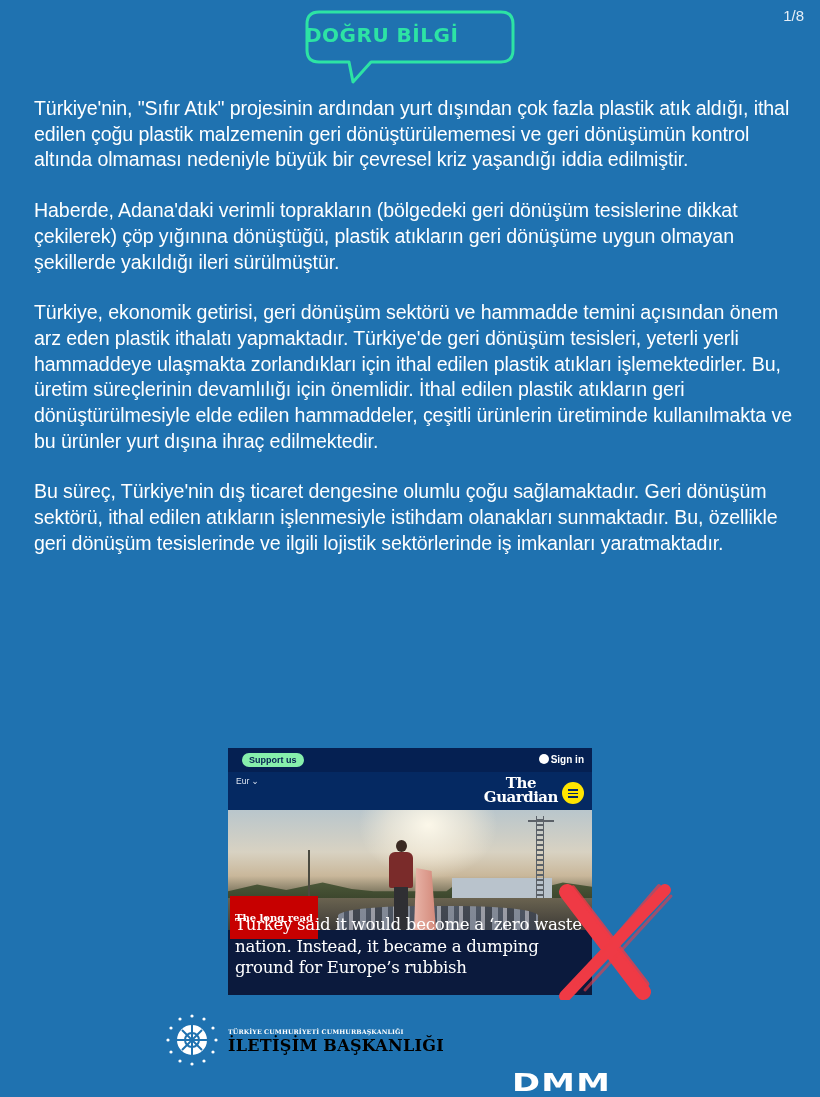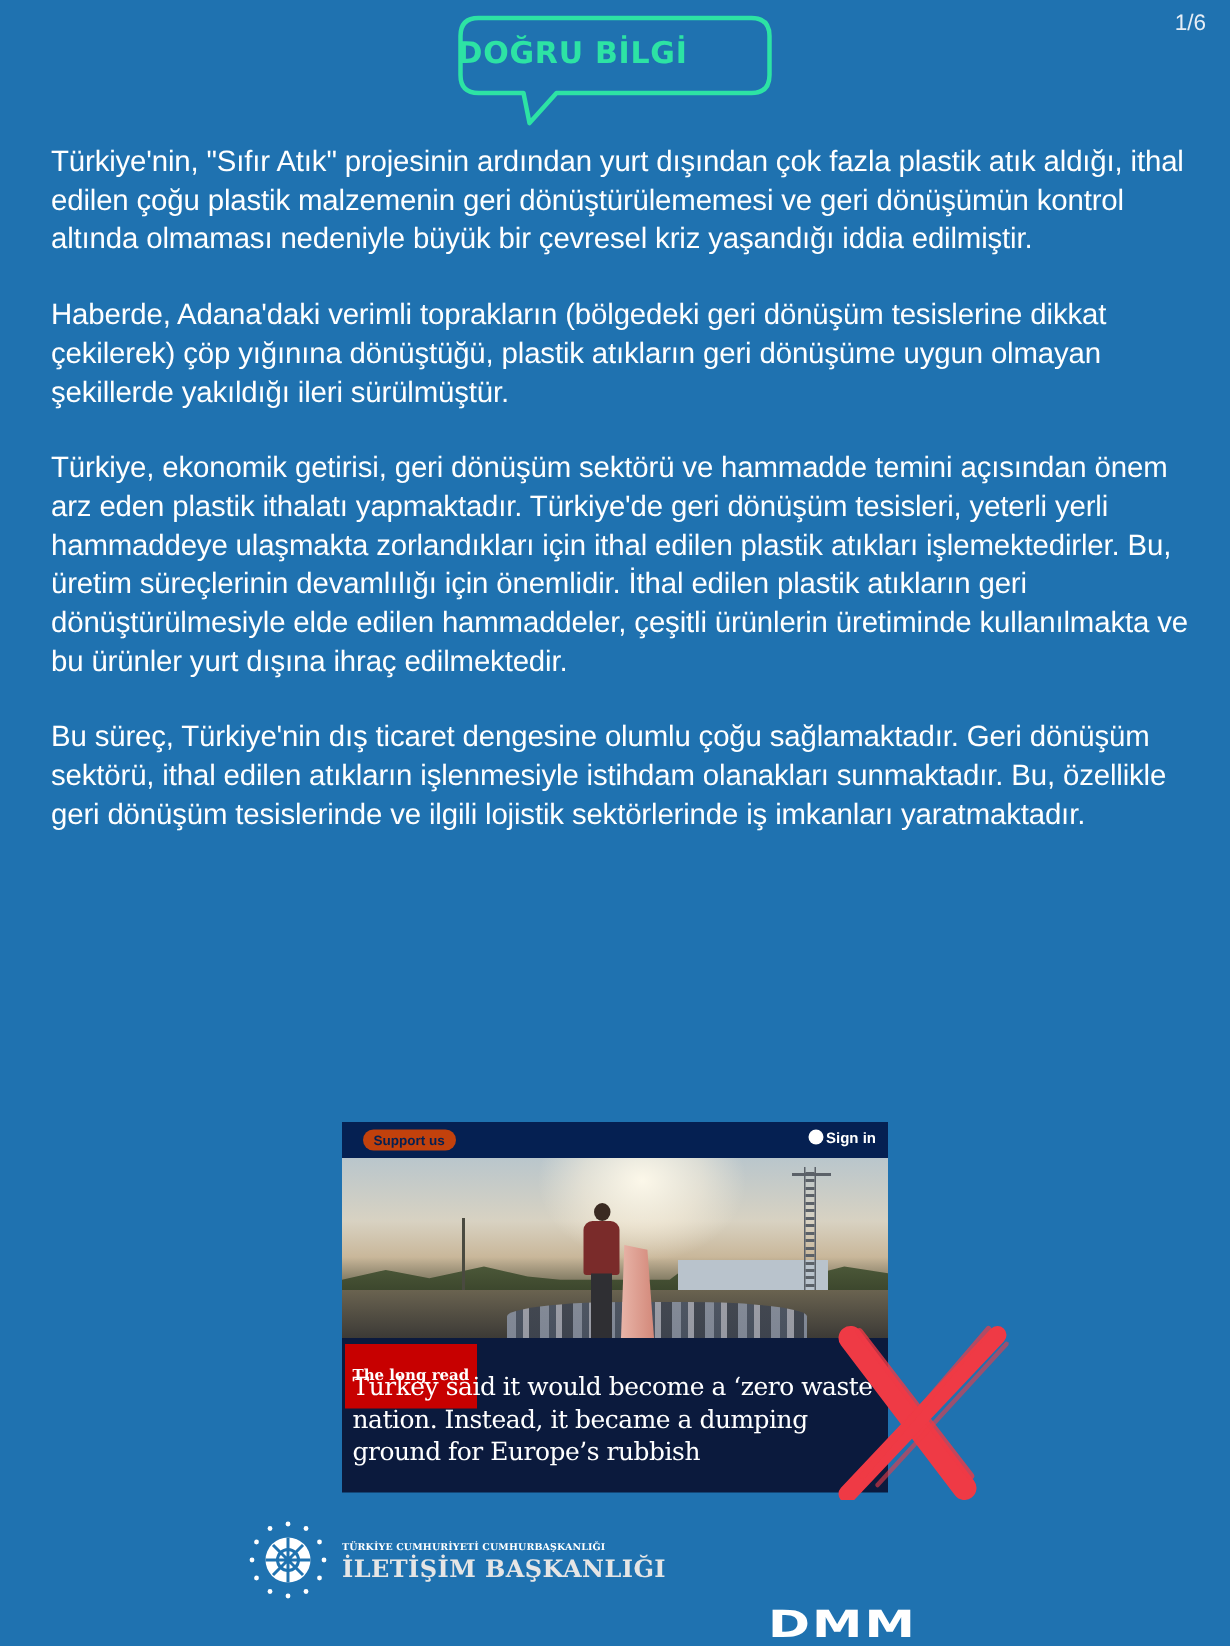--- a/index.html
+++ b/index.html
@@ -80,21 +80,21 @@
       height: 24px;
       background: #052052;
       position: relative;
     }
     .support-btn {
       position: absolute;
       left: 14px;
       top: 5px;
       height: 14px;
       padding: 0 7px;
-      background: #c2410c;
+      background: #86efac;
       color: #052052;
       font-size: 9px;
       font-weight: bold;
       line-height: 14px;
       border-radius: 7px;
       font-family: "Liberation Sans", sans-serif;
     }
     .signin {
       position: absolute;
       right: 8px;
@@ -328,21 +328,21 @@
       letter-spacing: 0.1px;
     }
     .footer-left .big-title {
       position: absolute;
       left: 64px;
       top: 24px;
       white-space: nowrap;
       font-family: "DejaVu Serif", serif;
       font-size: 16px;
       font-weight: bold;
-      color: #e5e5e5;
+      color: #000000;
       letter-spacing: 0.3px;
     }
     .footer-right {
       position: absolute;
       left: 512px;
       top: 1024px;
       width: 150px;
       margin-top: 48px;
     }
     .dmm-logo {
@@ -360,41 +360,53 @@
       font-weight: bold;
       font-size: 7.8px;
       color: #fff;
       margin-top: 2px;
       white-space: nowrap;
     }
   </style>
 </head>
 <body>
 
-<div class="page-counter">1/6</div>
+<div class="page-counter">1/8</div>
 
 <div class="badge-wrap">
   <svg width="210" height="75" viewBox="0 0 210 75">
     <path d="M14 2 H196 Q208 2 208 14 V40 Q208 52 196 52 H66 L48 72 L44 52 H14 Q2 52 2 40 V14 Q2 2 14 2 Z" fill="none" stroke="#2de3a4" stroke-width="3" stroke-linejoin="round"></path>
   </svg>
   <div class="badge-text">DOĞRU BİLGİ</div>
 </div>
 
 <div class="content">
   <p class="para">Türkiye'nin, "Sıfır Atık" projesinin ardından yurt dışından çok fazla plastik atık aldığı, ithal edilen çoğu plastik malzemenin geri dönüştürülememesi ve geri dönüşümün kontrol altında olmaması nedeniyle büyük bir çevresel kriz yaşandığı iddia edilmiştir.</p>
   <p class="para">Haberde, Adana'daki verimli toprakların (bölgedeki geri dönüşüm tesislerine dikkat çekilerek) çöp yığınına dönüştüğü, plastik atıkların geri dönüşüme uygun olmayan şekillerde yakıldığı ileri sürülmüştür.</p>
   <p class="para">Türkiye, ekonomik getirisi, geri dönüşüm sektörü ve hammadde temini açısından önem arz eden plastik ithalatı yapmaktadır. Türkiye'de geri dönüşüm tesisleri, yeterli yerli hammaddeye ulaşmakta zorlandıkları için ithal edilen plastik atıkları işlemektedirler. Bu, üretim süreçlerinin devamlılığı için önemlidir. İthal edilen plastik atıkların geri dönüştürülmesiyle elde edilen hammaddeler, çeşitli ürünlerin üretiminde kullanılmakta ve bu ürünler yurt dışına ihraç edilmektedir.</p>
   <p class="para">Bu süreç, Türkiye'nin dış ticaret dengesine olumlu çoğu sağlamaktadır. Geri dönüşüm sektörü, ithal edilen atıkların işlenmesiyle istihdam olanakları sunmaktadır. Bu, özellikle geri dönüşüm tesislerinde ve ilgili lojistik sektörlerinde iş imkanları yaratmaktadır.</p>
 </div>
 
 <div class="card">
   <div class="card-top">
     <div class="support-btn">Support us</div>
     <div class="signin">
       <span class="user-icon"></span><span>Sign in</span>
+    </div>
+  </div>
+  <div class="card-nav">
+    <div class="edition"><span>Eur</span> <span>⌄</span></div>
+    <div class="logo">
+      <span class="l1">The</span>
+      <span class="l2">Guardian</span>
+    </div>
+    <div class="menu-btn">
+      <span style="top:7px"></span>
+        <span style="top:10.5px"></span>
+        <span style="top:14px"></span>
     </div>
   </div>
   <div class="photo">
     <div class="sun"></div>
     <div class="treeline"></div>
     <div class="wall"></div>
     <div class="pole"></div>
     <div class="pylon"></div>
     <div class="pylon-arm"></div>
     <div class="ground"></div>

